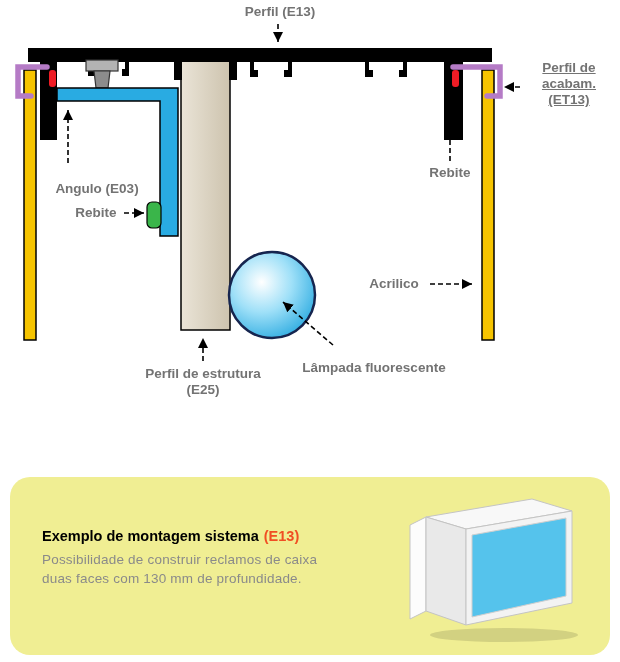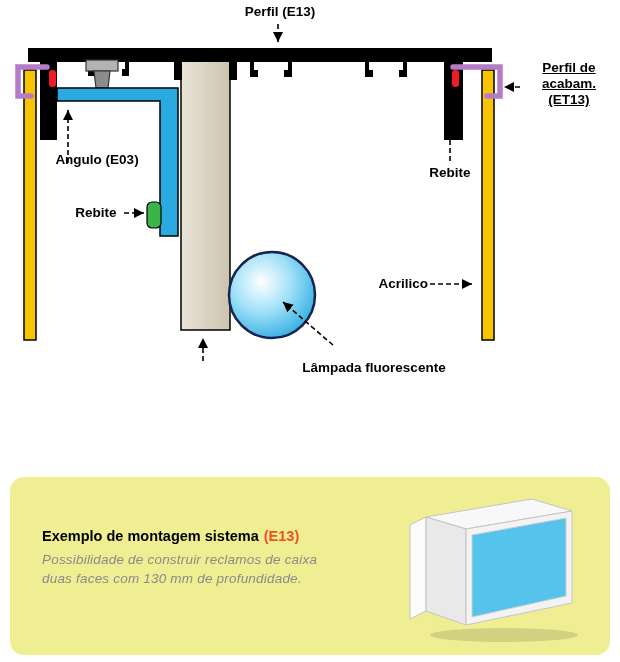--- a/index.html
+++ b/index.html
@@ -12,25 +12,25 @@
     --lamp-blue:#1ba3dd;
     --panel-yellow:#f0ee93;
     --code-orange:#f04e23;
     --body-gray:#8a8a8a;
   }
   *{box-sizing:border-box;margin:0;padding:0;}
   html,body{background:#fff;}
   body{width:620px;height:662px;font-family:"Liberation Sans",sans-serif;position:relative;overflow:hidden;}
   .stage{position:relative;width:620px;height:662px;background:#fff;}
   .diagram{position:absolute;left:0;top:0;}
-  .lbl{position:absolute;font-weight:bold;font-size:13.5px;color:#000000;text-align:center;white-space:pre-line;line-height:1.18;}
-  .example-box{position:absolute;left:10px;top:477px;width:600px;height:178px;background:var(--panel-yellow);border-radius:14px;}
+  .lbl{position:absolute;font-weight:bold;font-size:13.5px;color:#737373;text-align:center;white-space:pre-line;line-height:1.18;}
+  .example-box{position:absolute;left:10px;top:477px;width:600px;height:178px;background:var(--panel-yellow);border-radius:20px;}
   .ex-title{position:absolute;left:32px;top:51px;font-size:14.5px;font-weight:bold;color:#000;}
   .ex-code{color:var(--code-orange);margin-left:5px;}
-  .ex-desc{position:absolute;left:32px;font-size:13.5px;color:var(--body-gray);letter-spacing:.2px;font-style:italic;}
+  .ex-desc{position:absolute;left:32px;font-size:13.5px;color:var(--body-gray);letter-spacing:.2px;}
   .ex-illustration{position:absolute;left:392px;top:6px;}
 </style>
 </head>
 <body>
 
 <div class="stage">
 
   <svg class="diagram" width="620" height="470" viewBox="0 0 620 470">
     <defs>
       <marker id="ah" markerUnits="userSpaceOnUse" markerWidth="12" markerHeight="12" refX="10" refY="5" orient="auto">
@@ -88,25 +88,27 @@
       <line x1="430" y1="284" x2="472" y2="284" marker-end="url(#ah)"></line>
       <line x1="333" y1="345" x2="283" y2="302" marker-end="url(#ah)"></line>
       <line x1="203" y1="361" x2="203" y2="338" marker-end="url(#ah)"></line>
     </g>
   </svg>
 
   <div class="lbl" style="left:210px;top:4px;width:140px;">Perfil (E13)</div>
   <div class="lbl" style="left:522px;top:60px;width:94px;text-decoration:underline;">Perfil de
 acabam.
 (ET13)</div>
-  <div class="lbl" style="left:27px;top:152px;width:140px;">Angulo (E03)</div>
+  <div class="lbl" style="left:27px;top:181px;width:140px;">Angulo (E03)</div>
   <div class="lbl" style="left:68px;top:205px;width:56px;">Rebite</div>
   <div class="lbl" style="left:422px;top:165px;width:56px;">Rebite</div>
-  <div class="lbl" style="left:360px;top:276px;width:68px;text-align:right;">Acrilico</div>
+  <div class="lbl" style="left:360px;top:276px;width:68px;">Acrilico</div>
   <div class="lbl" style="left:274px;top:360px;width:200px;">Lâmpada fluorescente</div>
+  <div class="lbl" style="left:113px;top:366px;width:180px;">Perfil de estrutura
+(E25)</div>
 
   <div class="example-box">
     <div class="ex-title">
       <span>Exemplo de montagem sistema</span><span class="ex-code">(E13)</span>
     </div>
     <div class="ex-desc" style="top:75px;">Possibilidade de construir reclamos de caixa</div>
     <div class="ex-desc" style="top:94px;text-align:right;">duas faces com 130 mm de profundidade.</div>
 
     <svg class="ex-illustration" width="180" height="166" viewBox="0 0 180 166">
       <ellipse cx="102" cy="152" rx="74" ry="7" fill="rgba(0,0,0,0.12)"></ellipse>

